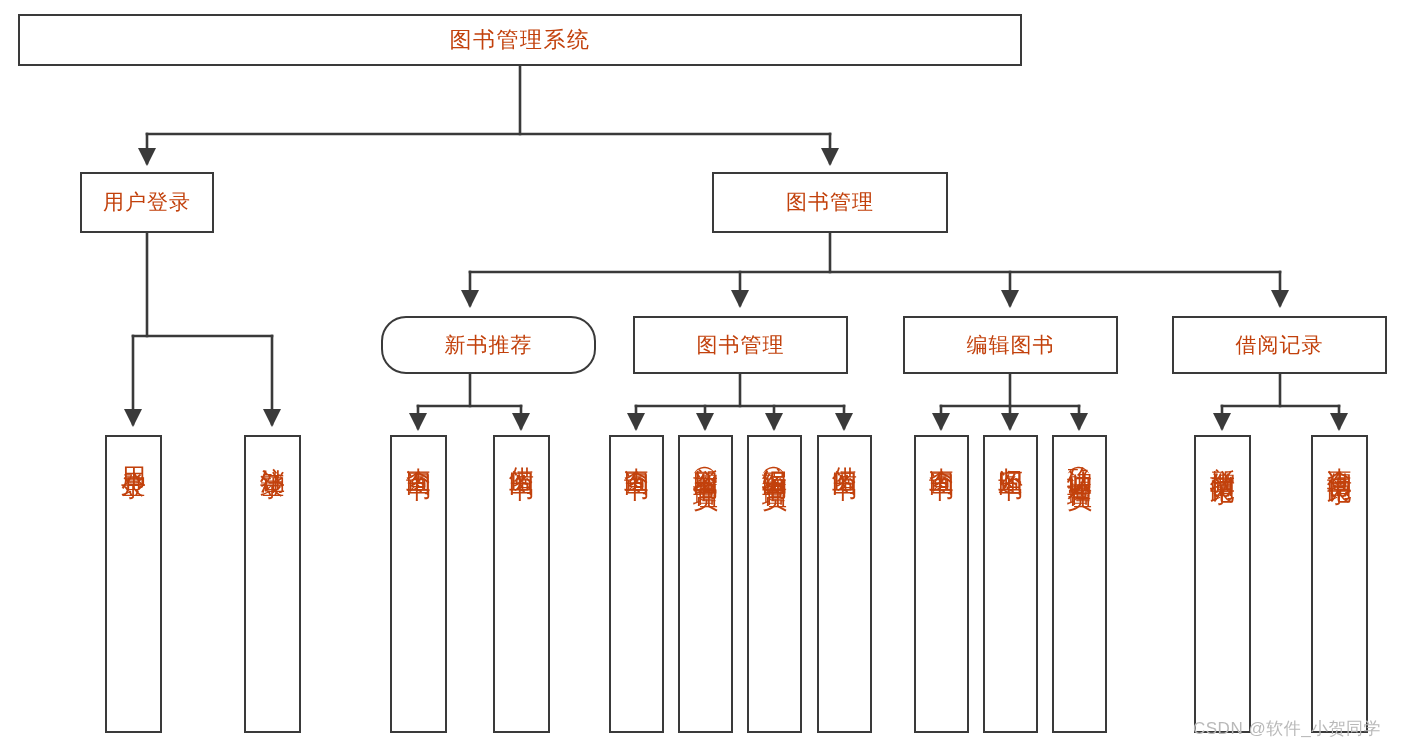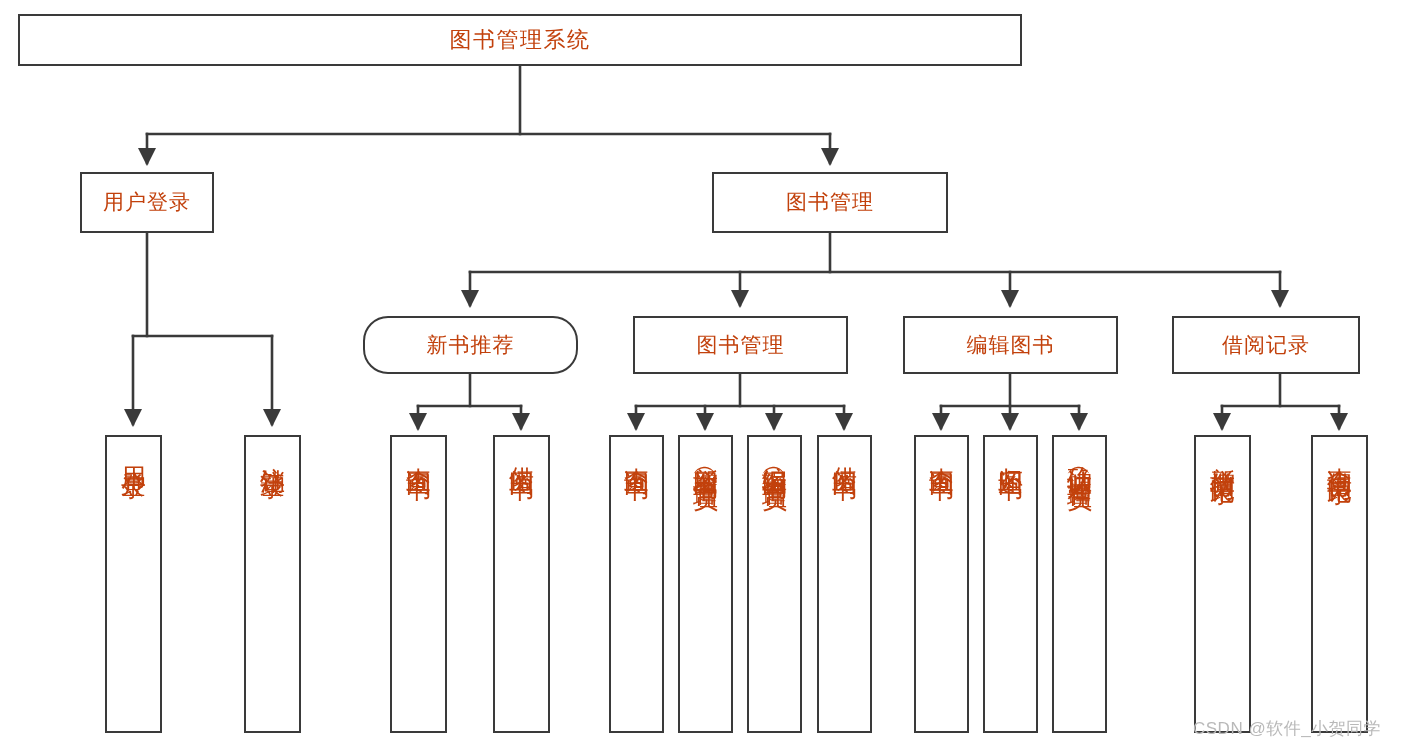--- a/index.html
+++ b/index.html
@@ -133,30 +133,30 @@
     <span class="label">图书管理系统</span>
   </div>
 
   <div class="node h" style="left:80px; top:172px; width:134px; height:61px;">
     <span class="label">用户登录</span>
   </div>
   <div class="node h" style="left:712px; top:172px; width:236px; height:61px;">
     <span class="label">图书管理</span>
   </div>
 
-  <div class="node h" style="left:363px; top:316px; width:215px; height:58px;border-radius:25px;">
+  <div class="node h" style="left:381px; top:316px; width:215px; height:58px;border-radius:25px;">
     <span class="label">新书推荐</span>
   </div>
   <div class="node h" style="left:633px; top:316px; width:215px; height:58px;">
     <span class="label">图书管理</span>
   </div>
   <div class="node h" style="left:903px; top:316px; width:215px; height:58px;">
     <span class="label">编辑图书</span>
   </div>
-  <div class="node h" style="left:1172px; top:316px; width:188px; height:58px;justify-content:center;">
+  <div class="node h" style="left:1172px; top:316px; width:215px; height:58px;justify-content:center;">
     <span class="label">借阅记录</span>
   </div>
 
   <div class="node v" style="left:105px; top:435px; width:57px; height:298px;">
     <span class="label">用户登录</span>
   </div>
   <div class="node v" style="left:244px; top:435px; width:57px; height:298px;">
     <span class="label">注销登录</span>
   </div>
 

